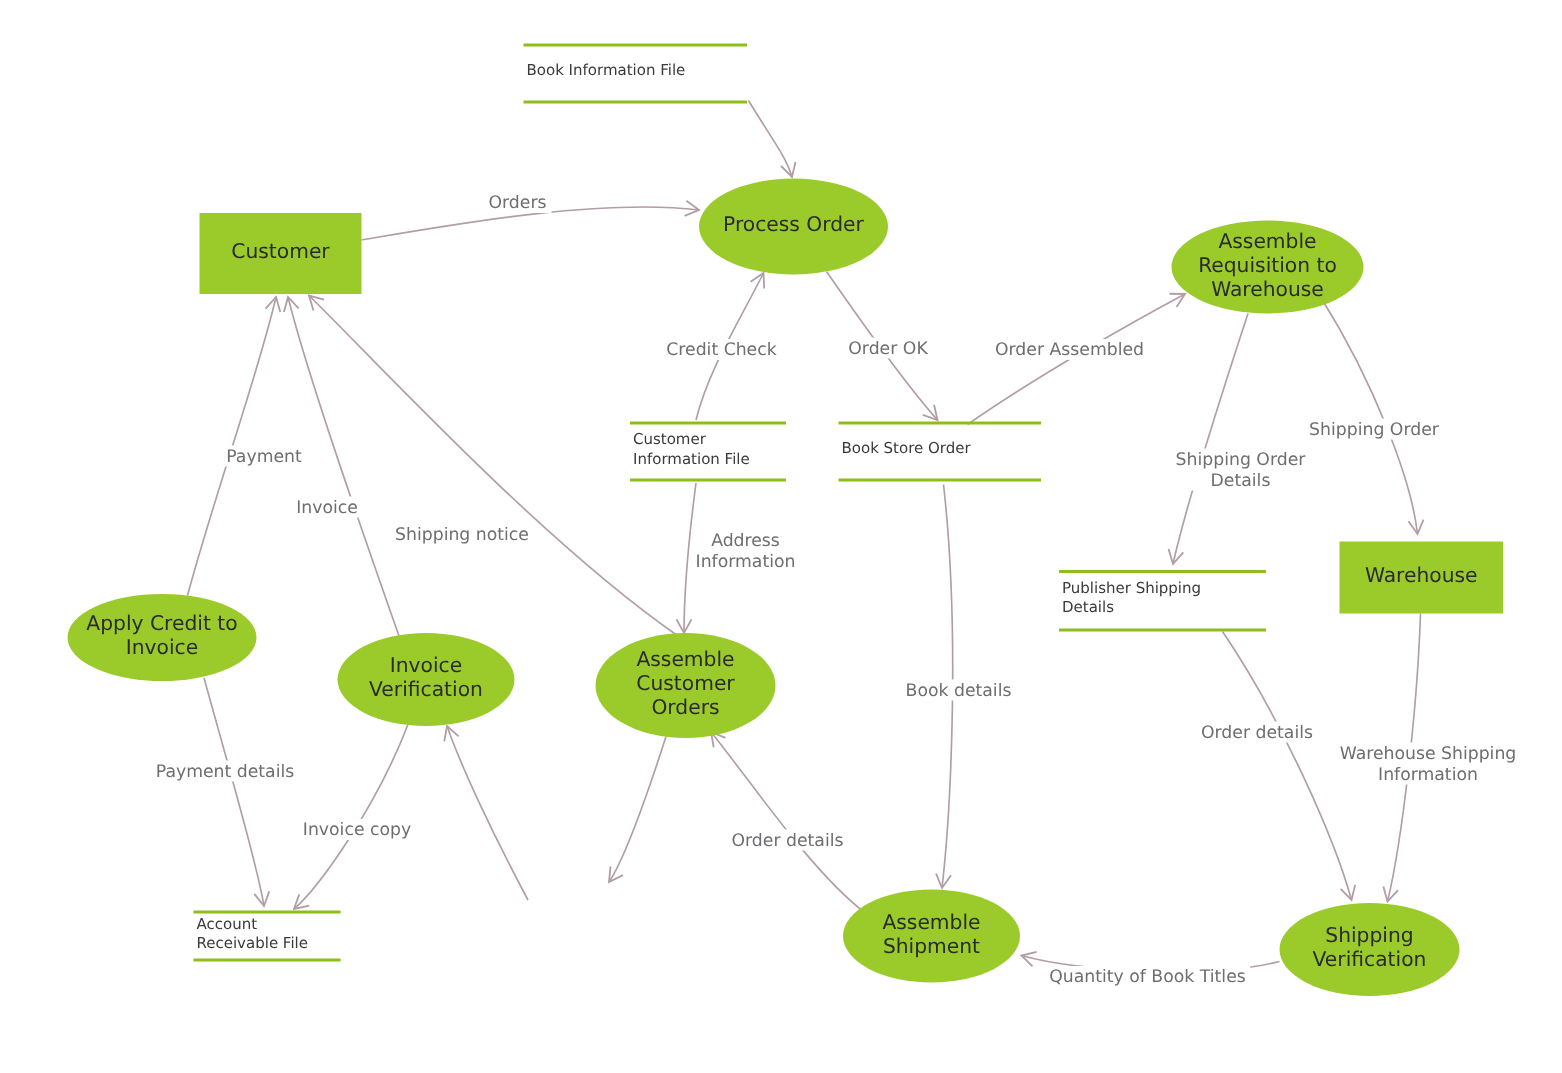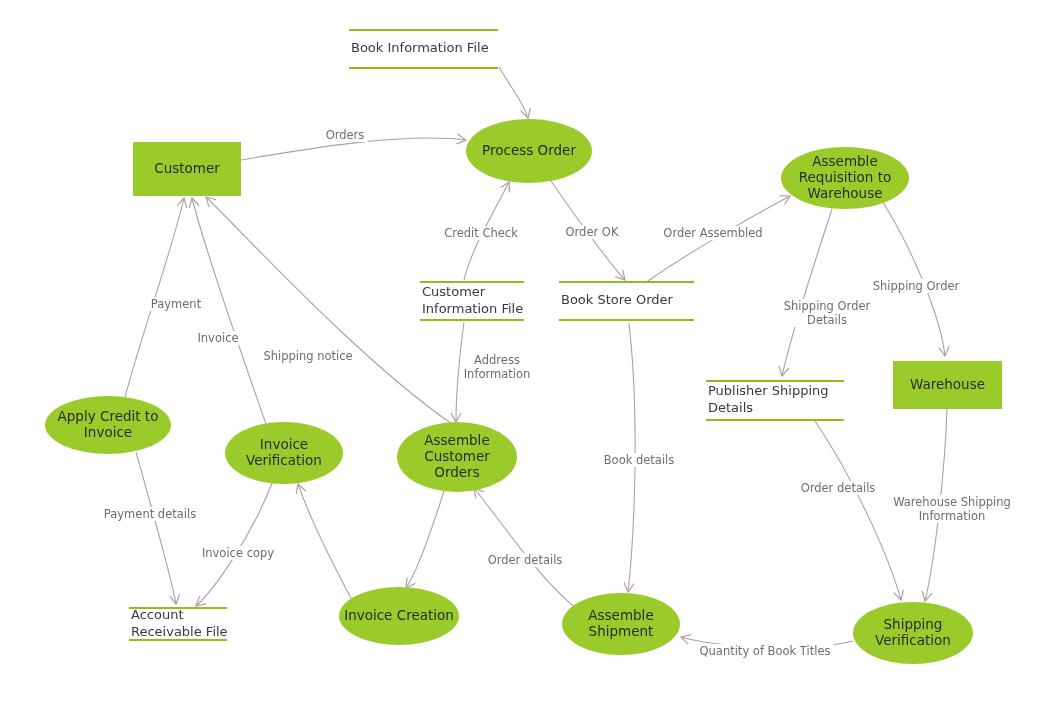--- a/index.html
+++ b/index.html
@@ -11,21 +11,21 @@
   #wires{position:absolute;left:0;top:0;width:1041px;height:715px;}
 
   .node{position:absolute;box-sizing:border-box;display:flex;align-items:center;
         justify-content:center;text-align:center;color:#2b2b2b;line-height:1.18;}
 
   .process{background:#9ACB2B;border-radius:50%;font-size:13.5px;}
   .entity{background:#9ACB2B;font-size:13.5px;}
 
   .store{position:absolute;box-sizing:border-box;
          border-top:2px solid #8DBF18;border-bottom:2px solid #8DBF18;
-         color:#3a3a3a;font-size:13px;line-height:1.28;
+         color:#3a3a3a;font-size:10px;line-height:1.28;
          display:flex;align-items:center;padding:3px 2px 4px 2px;}
 
   .elabel{position:absolute;color:#6e6e72;font-size:11.5px;line-height:1.22;
           text-align:center;white-space:pre;pointer-events:none;}
 </style>
 </head>
 <body>
 
 <div id="stage">
   <svg id="wires" viewBox="0 0 1041 715" xmlns="http://www.w3.org/2000/svg">
@@ -92,23 +92,20 @@
     </div>
     <div class="node process" style="left: 225px; top: 422px; width: 118px; height: 62px; background: rgb(154, 203, 43); color: rgb(43, 43, 43);">
       <span style="white-space: pre;">Invoice
 Verification</span>
     </div>
     <div class="node process" style="left: 397px; top: 422px; width: 120px; height: 70px; background: rgb(154, 203, 43); color: rgb(43, 43, 43);">
       <span style="white-space: pre;">Assemble
 Customer
 Orders</span>
     </div>
-    <div class="node process" style="left: 339px; top: 587px; width: 120px; height: 58px; background: rgb(154, 203, 43); color: rgb(43, 43, 43);">
-      <span style="white-space: pre;">Invoice Creation</span>
-    </div>
     <div class="node process" style="left: 562px; top: 593px; width: 118px; height: 62px; background: rgb(154, 203, 43); color: rgb(43, 43, 43);">
       <span style="white-space: pre;">Assemble
 Shipment</span>
     </div>
     <div class="node process" style="left: 853px; top: 602px; width: 120px; height: 62px; background: rgb(154, 203, 43); color: rgb(43, 43, 43);">
       <span style="white-space: pre;">Shipping
 Verification</span>
     </div>
     <div class="node entity" style="left: 133px; top: 142px; width: 108px; height: 54px; background: rgb(154, 203, 43); color: rgb(43, 43, 43);">
       <span style="white-space: pre;">Customer</span>

